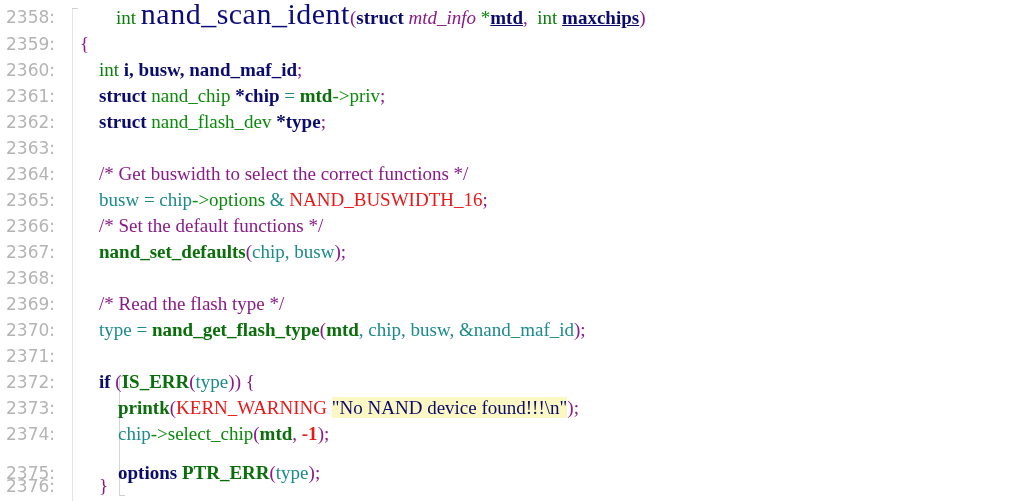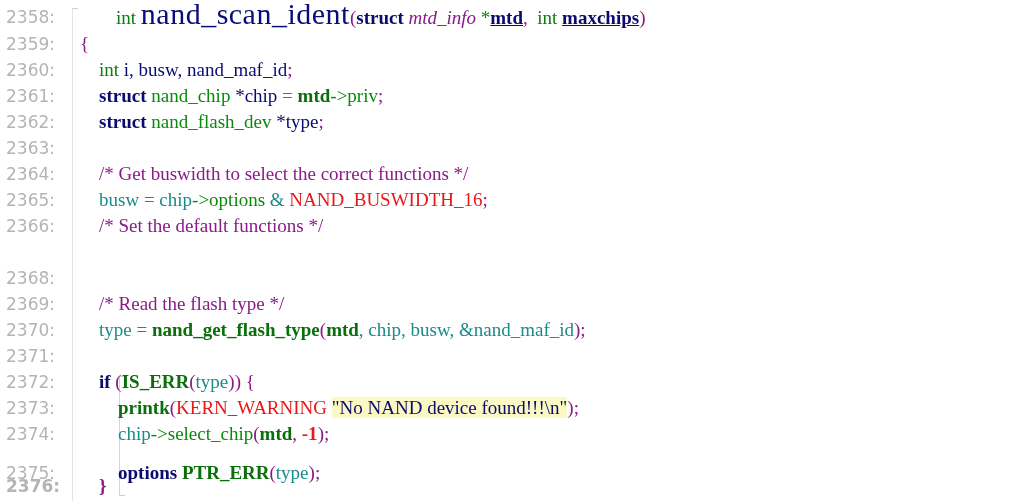--- a/index.html
+++ b/index.html
@@ -17,21 +17,21 @@
   .block-guide { position:absolute; left:119px; top:376px; width:1px; height:120px; background:#d4d4d4; }
   .block-top { position:absolute; left:119px; top:376px; width:6px; height:1px; background:#cfcfcf; }
   .block-bot { position:absolute; left:119px; top:495px; width:6px; height:1px; background:#cfcfcf; }
 
   .kw { color:#0a7d0a; }            
   .kwb { color:#0b0b6e; font-weight:bold; } 
   .fn-big { color:#0b0b7a; font-size:30px; letter-spacing:0.5px; }
   .punc { color:#8a1a8a; }
   .ital { color:#8a1a8a; font-style:italic; }
   .param { color:#0b0b6e; font-weight:bold; text-decoration:underline; }
-  .var { color:#0b0b6e; font-weight:normal; }
+  .var { color:#0b0b6e; font-weight:bold; }
   .type { color:#0a8a0a; }
   .cmt { color:#8a1a8a; }
   .local { color:#1a8a8a; }
   .macro { color:#e81818; }
   .call { color:#0a6e0a; font-weight:bold; }
   .str { color:#0b0b6e; background:#fbf8c4; }
   .num { color:#e81818; font-weight:bold; }
   .ptr { color:#0a8a0a; }
 </style>
 </head>
@@ -81,20 +81,24 @@
   <div class="line" style="top:187px;">
     <span class="ln">2365:</span>
     <span class="code">    <span class="local">busw</span><span class="local"> = </span><span class="local">chip</span><span class="ptr">-&gt;</span><span class="type">options</span><span class="local"> &amp; </span><span class="macro">NAND_BUSWIDTH_16</span><span class="punc">;</span></span>
   </div>
 
   <div class="line" style="top:213px;">
     <span class="ln">2366:</span>
     <span class="code">    <span class="cmt">/* Set the default functions */</span></span>
   </div>
 
+  <div class="line" style="top:239px;">
+    <span class="ln">2367:</span>
+    <span class="code">    <span class="call">nand_set_defaults</span><span class="punc">(</span><span class="local">chip, busw</span><span class="punc">)</span><span class="punc">;</span></span>
+  </div>
 
   <div class="line" style="top:265px;">
     <span class="ln">2368:</span>
   </div>
 
   <div class="line" style="top:291px;">
     <span class="ln">2369:</span>
     <span class="code">    <span class="cmt">/* Read the flash type */</span></span>
   </div>
 
@@ -120,17 +124,17 @@
   <div class="line" style="top:421px;">
     <span class="ln">2374:</span>
     <span class="code">        <span class="local">chip</span><span class="ptr">-&gt;</span><span class="type">select_chip</span><span class="punc">(</span><span class="call">mtd</span><span class="punc">, </span><span class="num">-1</span><span class="punc">)</span><span class="punc">;</span></span>
   </div>
 
   <div class="line" style="top:447px;margin-top:13px;">
     <span class="ln">2375:</span>
     <span class="code">        <span class="kwb">options</span> <span class="call">PTR_ERR</span><span class="punc">(</span><span class="local">type</span><span class="punc">)</span><span class="punc">;</span></span>
   </div>
 
-  <div class="line" style="top:473px;font-weight:bold;">
+  <div class="line" style="top:473px;">
     <span class="ln">2376:</span>
     <span class="code">    <span class="punc">}</span></span>
   </div>
 </div>
 
 </body></html>

